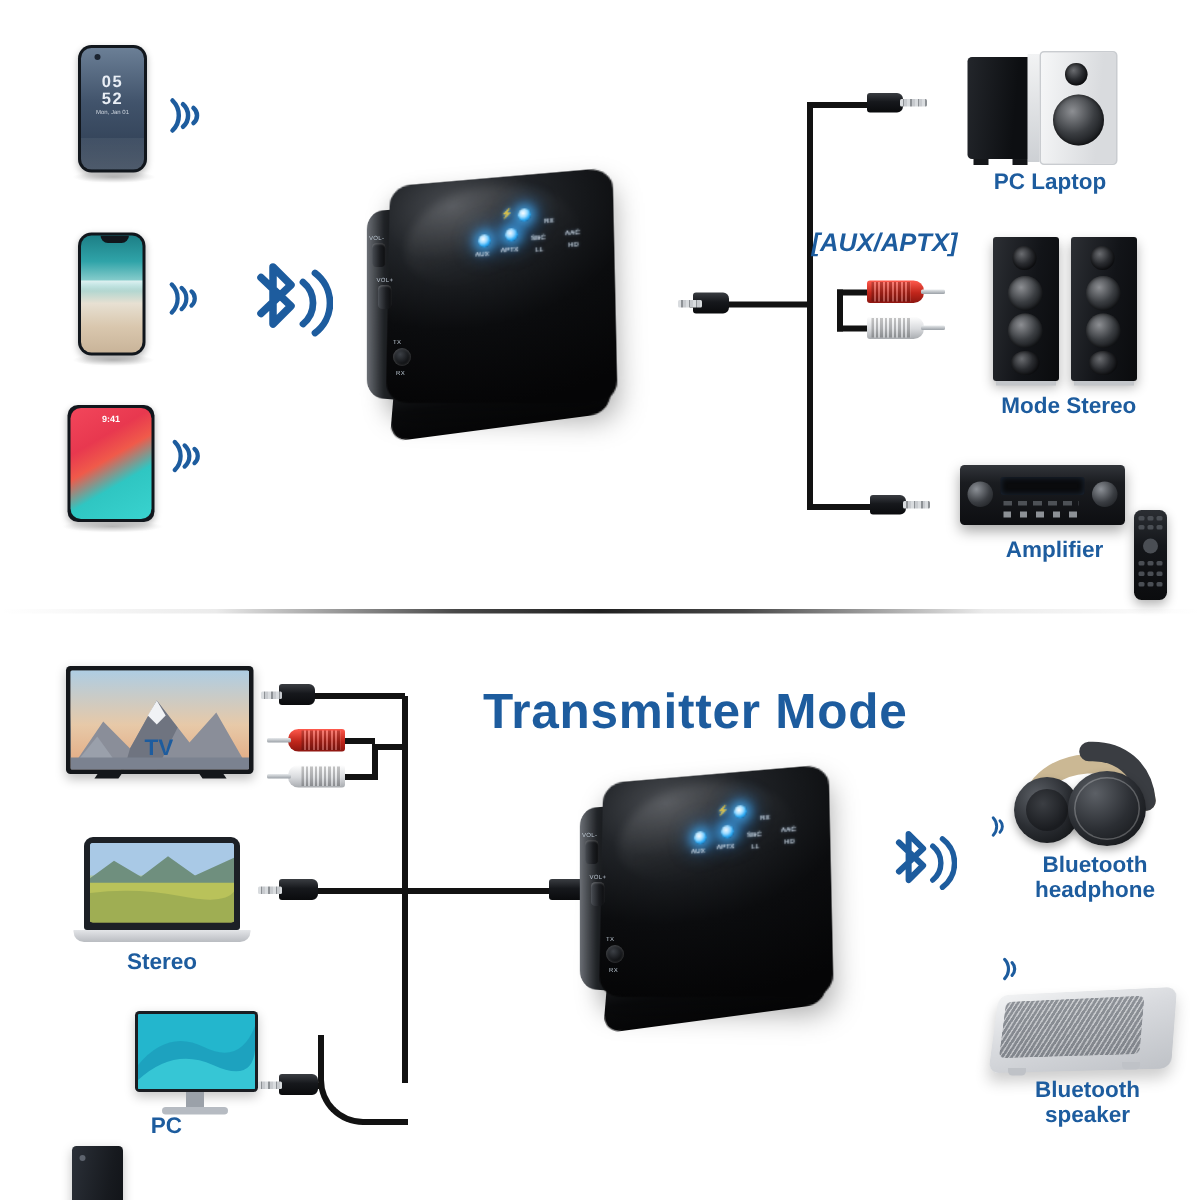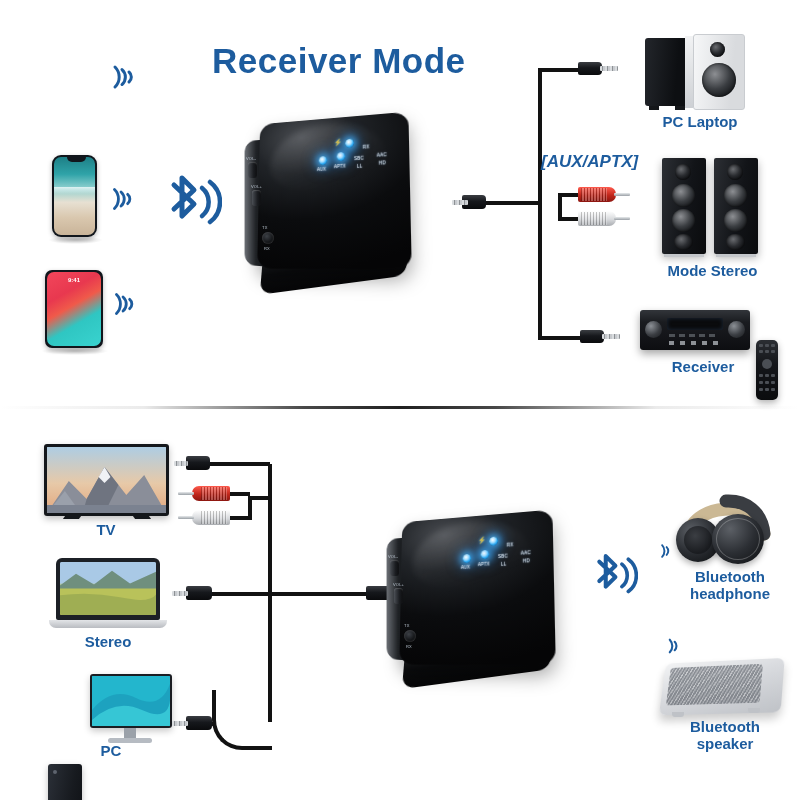--- a/index.html
+++ b/index.html
@@ -188,22 +188,35 @@
   .rca.red { background: linear-gradient(#ff5a4d,#c0261b 55%,#8d1610); }
   .rca.white { background: linear-gradient(#ffffff,#d8dadd 55%,#a9acb0); }
   .rca-ring { position:absolute; background: repeating-linear-gradient(90deg, rgba(0,0,0,.22) 0 1.5px, rgba(255,255,255,.25) 1.5px 3px); }
   .rca-pin { position:absolute; height:3px; background: linear-gradient(#e7eaec,#9aa0a6); border-radius:1px; }
 </style>
 </head>
 <body>
 
 <div id="stage">
 
-  <div class="abs mode-title" id="receiver-title">Receiver Mode</div>
-
+
+  <div class="abs" style="left:52px; top:30px;">
+    <div class="phone" style="width:46px; height:85px;">
+      <div class="screen" style="background: linear-gradient(#6b7f96, #41536b 45%, #2c3b4f 100%);">
+        <div style="position:absolute;left:9px;top:4px;width:4px;height:4px;border-radius:50%;background:#1b2430;"></div>
+        <div class="clock">
+          <span>05</span><br>
+          <span>52</span>
+          <small>Mon, Jan 01</small>
+        </div>
+        <div style="position:absolute;left:0;right:0;bottom:0;height:26%;background:linear-gradient(rgba(255,255,255,.06),rgba(255,255,255,.16));"></div>
+      </div>
+    </div>
+    <div class="phone-shadow" style="left:-4px; top:84px; width:56px; height:8px;"></div>
+  </div>
   <svg class="abs bt-icon" style="left:106px; top:60px;" width="34" height="34" viewBox="0 0 34 34">
     <path d="M9 7 A14 14 0 0 1 9 27" stroke-width="3"></path>
     <path d="M16 9.5 A10 10 0 0 1 16 24.5" stroke-width="3"></path>
     <path d="M23 12 A6.5 6.5 0 0 1 23 22" stroke-width="3"></path>
   </svg>
 
   <div class="abs" style="left:52px; top:155px;">
     <div class="phone" style="width:45px; height:82px;">
       <div class="screen" style="background: linear-gradient(#1d7f86 0%, #2fa3a8 22%, #8fd0cf 40%, #e7e0d2 58%, #d9c7ae 78%, #c9b499 100%);">
         <div style="position:absolute;left:13px;top:0;width:19px;height:5px;border-radius:0 0 5px 5px;background:#11161c;"></div>
@@ -344,24 +357,25 @@
     <div class="rbtn" style="left:3px; top:34px; width:4px; height:3px;"></div>
     <div class="rbtn" style="left:9px; top:34px; width:4px; height:3px;"></div>
     <div class="rbtn" style="left:15px; top:34px; width:4px; height:3px;"></div>
     <div class="rbtn" style="left:3px; top:41px; width:4px; height:3px;"></div>
     <div class="rbtn" style="left:9px; top:41px; width:4px; height:3px;"></div>
     <div class="rbtn" style="left:15px; top:41px; width:4px; height:3px;"></div>
     <div class="rbtn" style="left:3px; top:48px; width:4px; height:3px;"></div>
     <div class="rbtn" style="left:9px; top:48px; width:4px; height:3px;"></div>
     <div class="rbtn" style="left:15px; top:48px; width:4px; height:3px;"></div>
   </div>
-  <div class="abs caption" style="left:648px; top:358px; width:110px;">Receiver</div>
+  <div class="abs caption" style="left:648px; top:358px; width:110px;">Amplifier</div>
 
   <div class="abs" id="divider"></div>
 
+  <div class="abs mode-title" id="transmitter-title">Transmitter Mode</div>
 
   <div class="abs tv-frame" style="left:44px; top:444px; width:125px; height:72px;">
     <div class="tv-screen">
       <svg width="100%" height="100%" viewBox="0 0 120 66" preserveAspectRatio="none">
         <defs>
           <linearGradient id="sky" x1="0" y1="0" x2="0" y2="1">
             <stop offset="0%" stop-color="#aecde3"></stop>
               <stop offset="55%" stop-color="#e7c9a8"></stop>
               <stop offset="100%" stop-color="#e2a77e"></stop>
           </linearGradient>
@@ -370,21 +384,21 @@
         <polygon points="0,66 22,34 40,52 58,20 80,48 98,28 120,66" fill="#8a8e99"></polygon>
         <polygon points="40,52 58,20 72,38 58,66 36,66" fill="#6f7480"></polygon>
         <polygon points="52,30 58,20 64,30 58,36" fill="#f0f2f5"></polygon>
         <polygon points="0,66 18,44 34,66" fill="#9aa0ab"></polygon>
         <rect y="58" width="120" height="8" fill="#7b8290"></rect>
       </svg>
     </div>
   </div>
   <div class="abs" style="left:64px; top:516px; width:16px; height:3px; background:#14171b; transform:skewX(-35deg);"></div>
   <div class="abs" style="left:134px; top:516px; width:16px; height:3px; background:#14171b; transform:skewX(35deg);"></div>
-  <div class="abs caption" style="left:56px; top:521px; width:100px;">TV</div>
+  <div class="abs caption" style="left:56px; top:490px; width:100px;">TV</div>
 
   <div class="abs" style="left:56px; top:558px;">
     <div class="laptop-lid" style="width:104px; height:62px;">
       <div class="laptop-screen">
         <svg width="100%" height="100%" viewBox="0 0 96 54" preserveAspectRatio="none">
           <rect width="96" height="22" fill="#a9c9e6"></rect>
           <polygon points="0,24 16,12 34,23 52,9 70,22 96,10 96,28 0,28" fill="#6f8f7e"></polygon>
           <rect y="27" width="96" height="27" fill="#b9c25a"></rect>
           <rect y="38" width="96" height="16" fill="#cbcc63"></rect>
           <path d="M0 34 Q30 30 60 36 T96 33 L96 54 L0 54Z" fill="#9fae53"></path>

